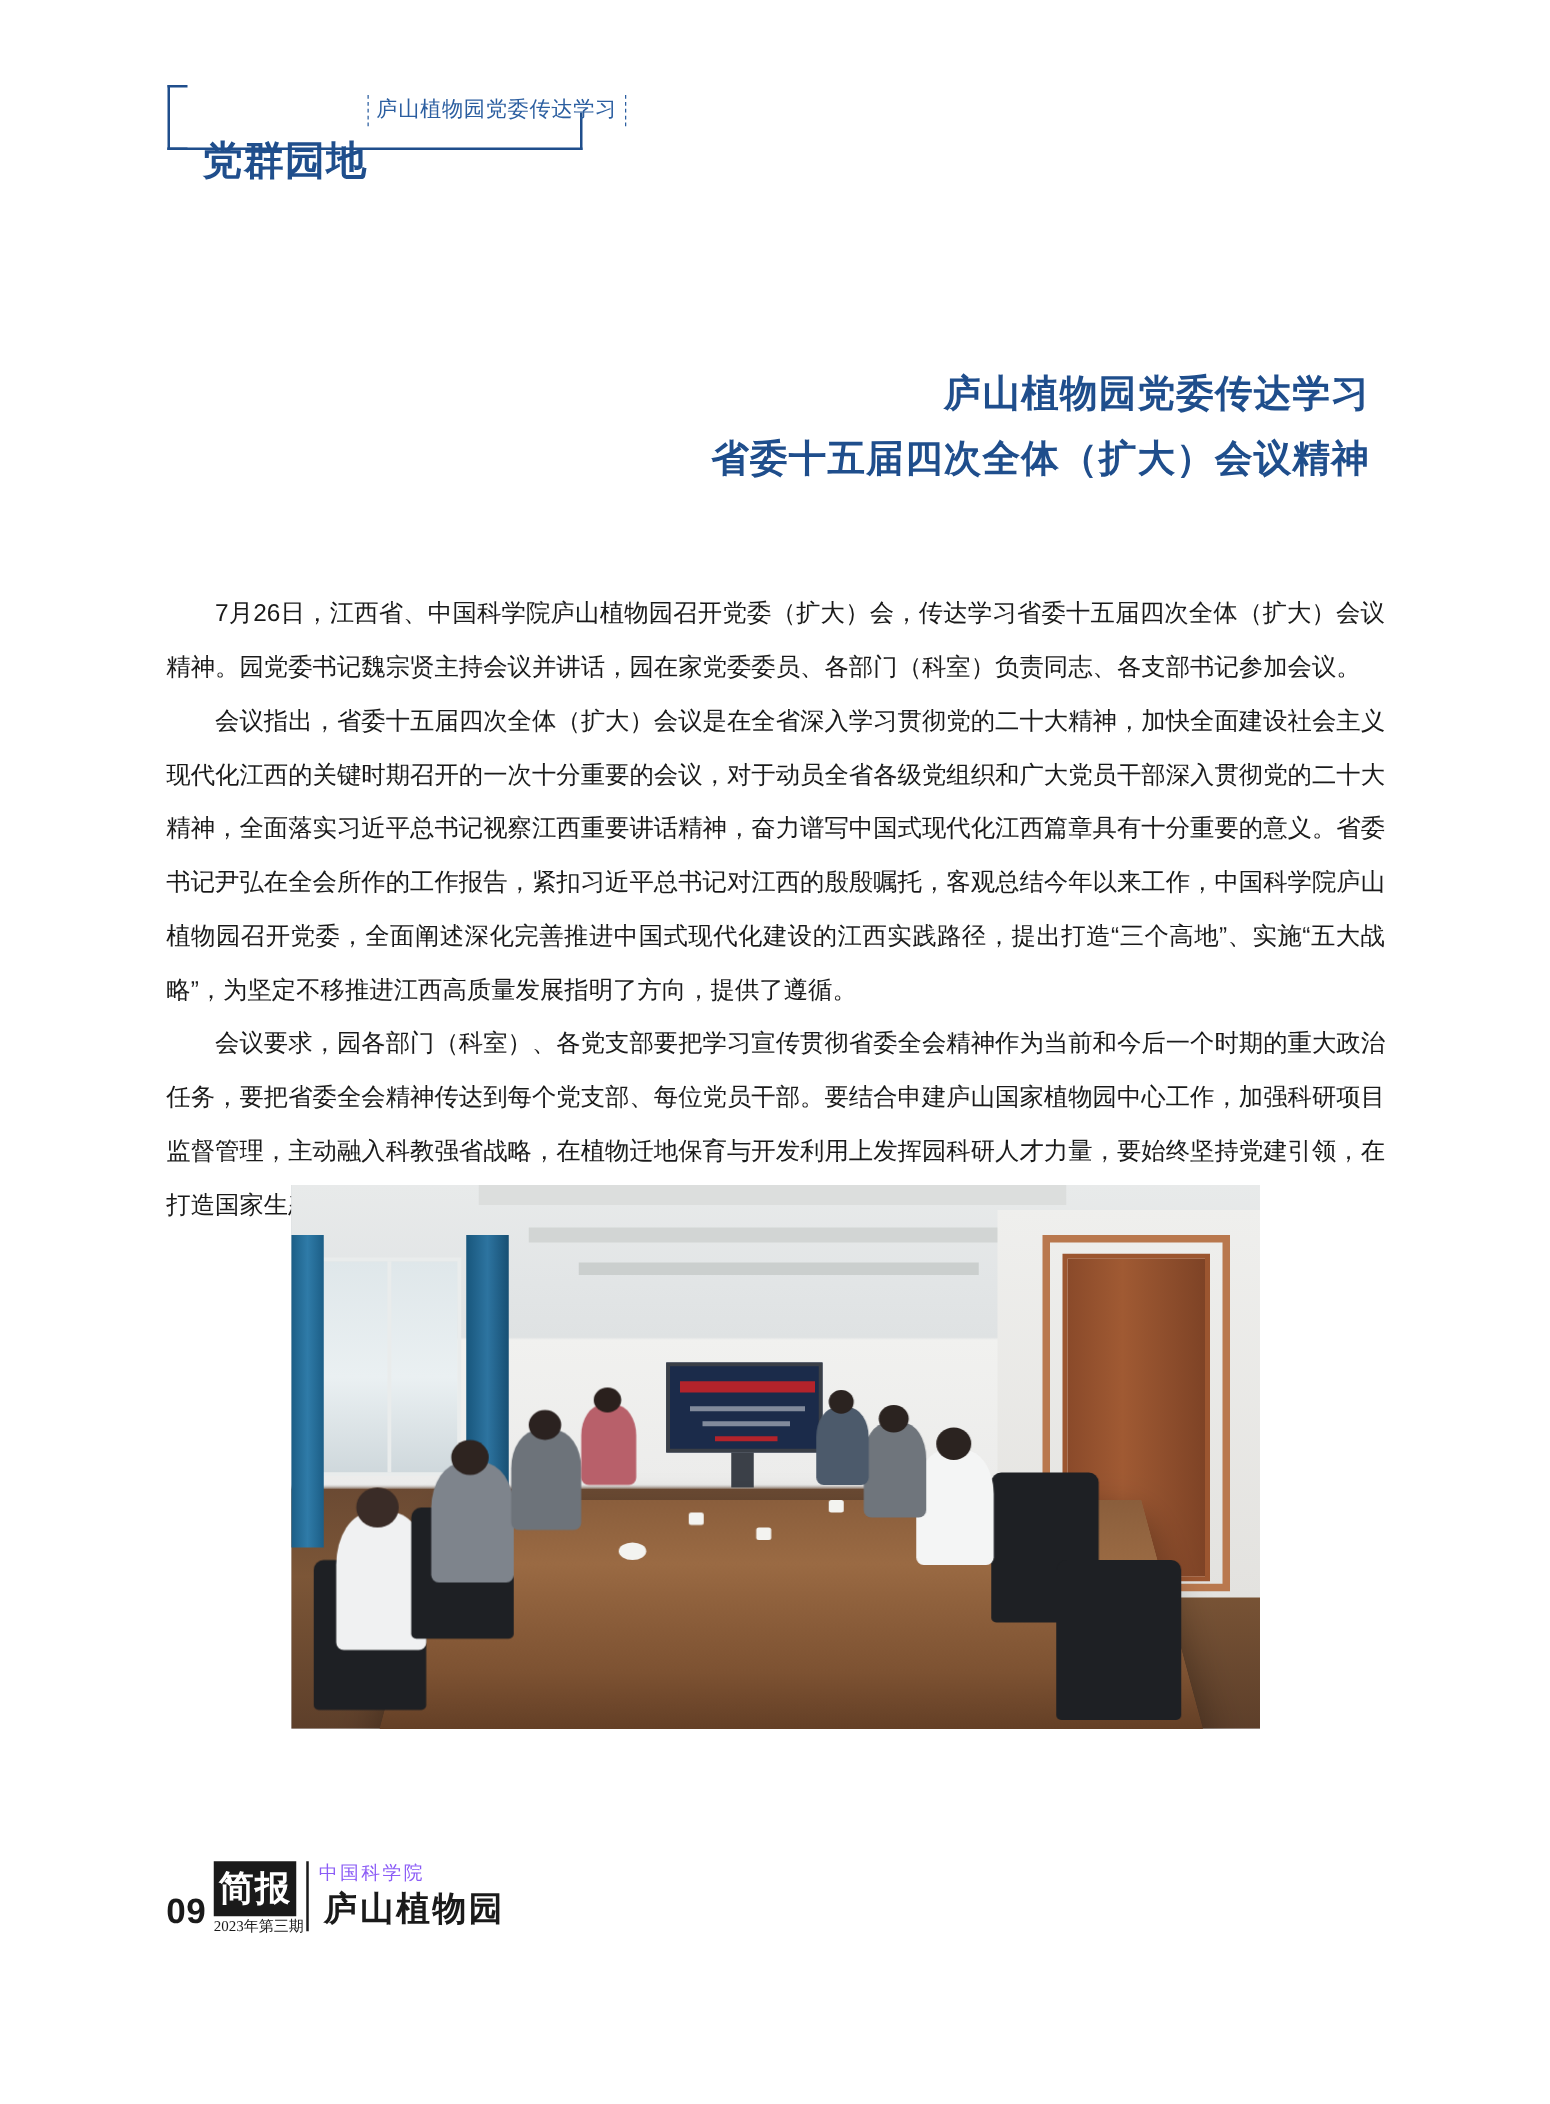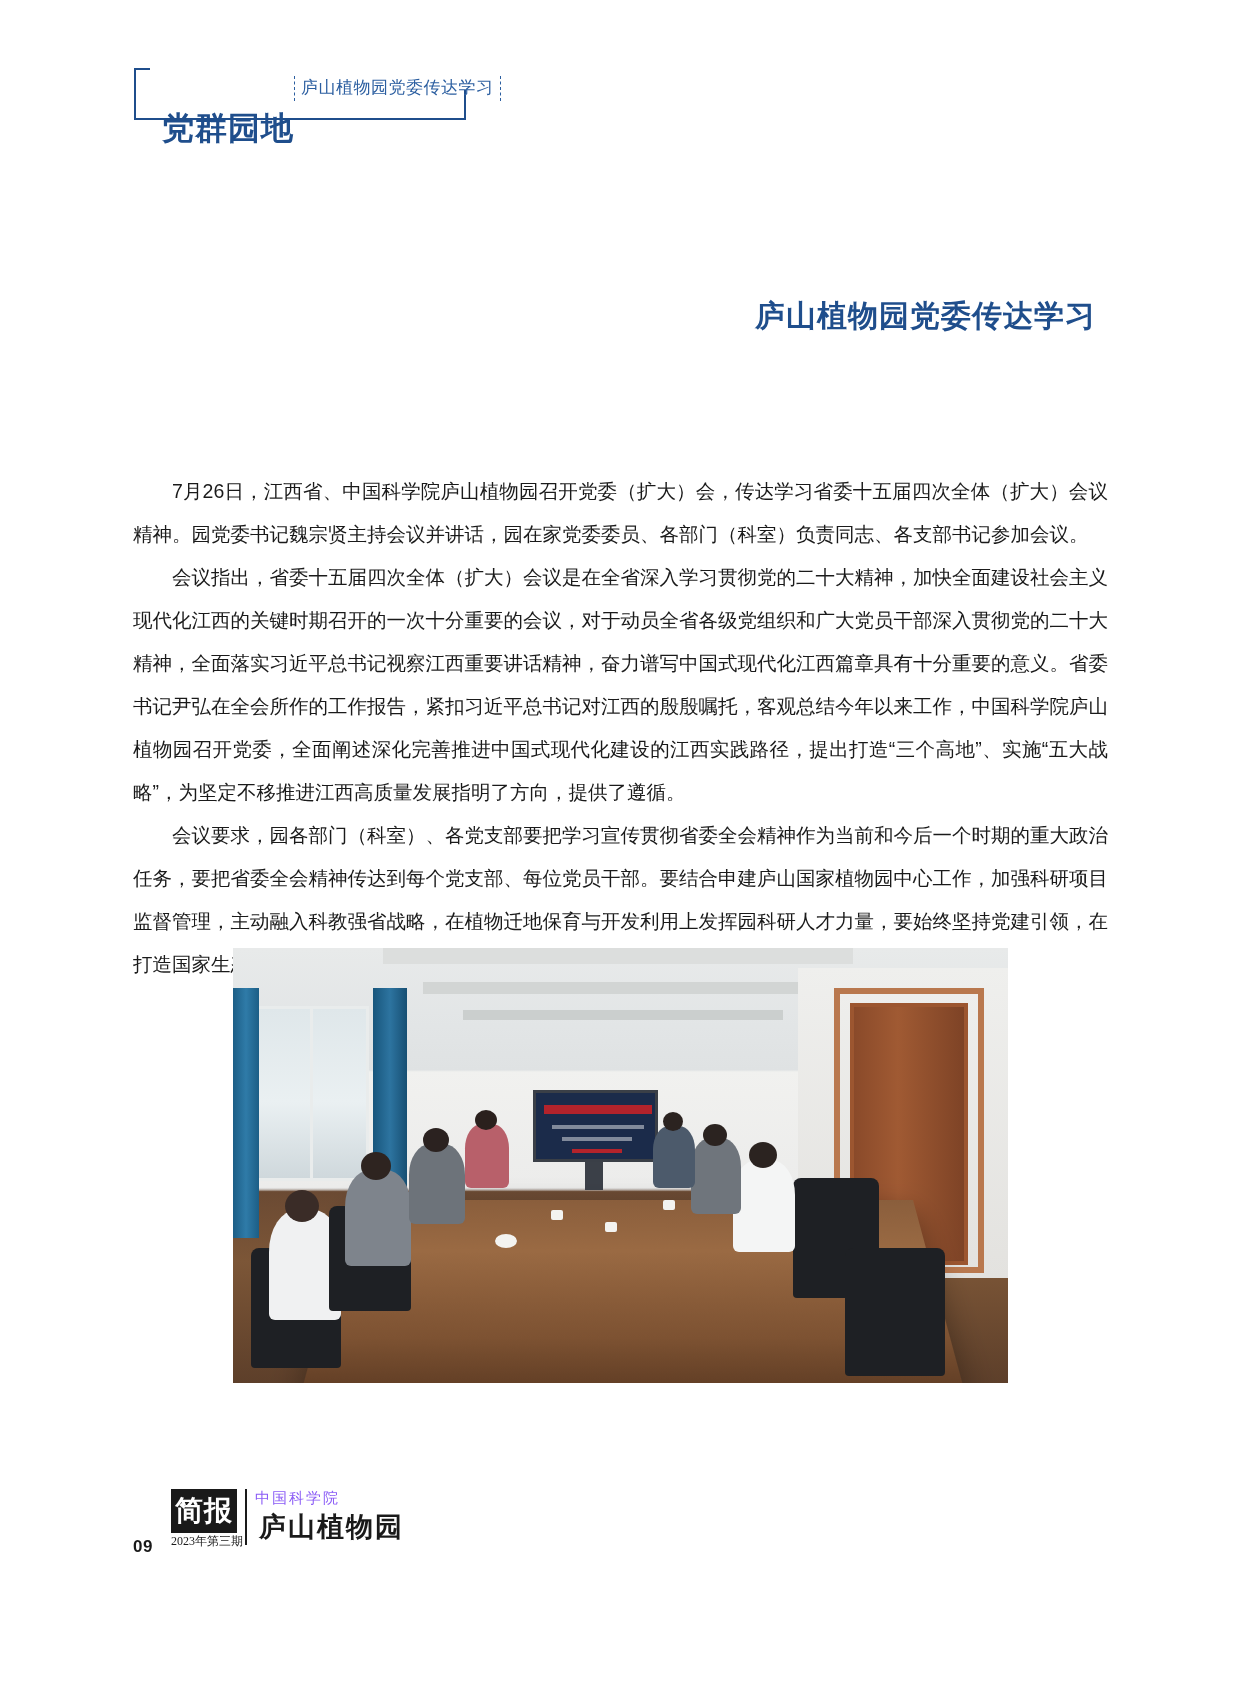--- a/index.html
+++ b/index.html
@@ -253,25 +253,24 @@
     position: absolute;
     left: 133px;
     top: 1487px;
     width: 420px;
     height: 62px;
   }
   .footer-page {
     position: absolute;
     left: 0;
     top: 26px;
-    font-size: 17px;
+    font-size: 28px;
     font-weight: bold;
     color: #1a1a1a;
     letter-spacing: 0.5px;
-    margin-top: 24px;
   }
   .footer-badge {
     position: absolute;
     left: 38px;
     top: 2px;
     width: 66px;
     height: 44px;
     background: #1a1a1a;
     color: #ffffff;
     font-size: 28px;
@@ -320,20 +319,21 @@
 
 <div class="page-header">
   <div class="header-bracket-left"></div>
   <div class="header-bracket-right"></div>
   <div class="header-title">党群园地</div>
   <div class="header-sub">庐山植物园党委传达学习</div>
 </div>
 
 <div class="article-title">
   <div>庐山植物园党委传达学习</div>
+  <div>省委十五届四次全体（扩大）会议精神</div>
 </div>
 
 <div class="article-body">
   <p>7月26日，江西省、中国科学院庐山植物园召开党委（扩大）会，传达学习省委十五届四次全体（扩大）会议精神。园党委书记魏宗贤主持会议并讲话，园在家党委委员、各部门（科室）负责同志、各支部书记参加会议。</p>
   <p>会议指出，省委十五届四次全体（扩大）会议是在全省深入学习贯彻党的二十大精神，加快全面建设社会主义现代化江西的关键时期召开的一次十分重要的会议，对于动员全省各级党组织和广大党员干部深入贯彻党的二十大精神，全面落实习近平总书记视察江西重要讲话精神，奋力谱写中国式现代化江西篇章具有十分重要的意义。省委书记尹弘在全会所作的工作报告，紧扣习近平总书记对江西的殷殷嘱托，客观总结今年以来工作，中国科学院庐山植物园召开党委，全面阐述深化完善推进中国式现代化建设的江西实践路径，提出打造“三个高地”、实施“五大战略”，为坚定不移推进江西高质量发展指明了方向，提供了遵循。</p>
   <p>会议要求，园各部门（科室）、各党支部要把学习宣传贯彻省委全会精神作为当前和今后一个时期的重大政治任务，要把省委全会精神传达到每个党支部、每位党员干部。要结合申建庐山国家植物园中心工作，加强科研项目监督管理，主动融入科教强省战略，在植物迁地保育与开发利用上发挥园科研人才力量，要始终坚持党建引领，在打造国家生态文明建设高地上作出庐山植物园应有贡献。</p>
 </div>
 
 <div class="photo-frame">
   <div class="photo">

